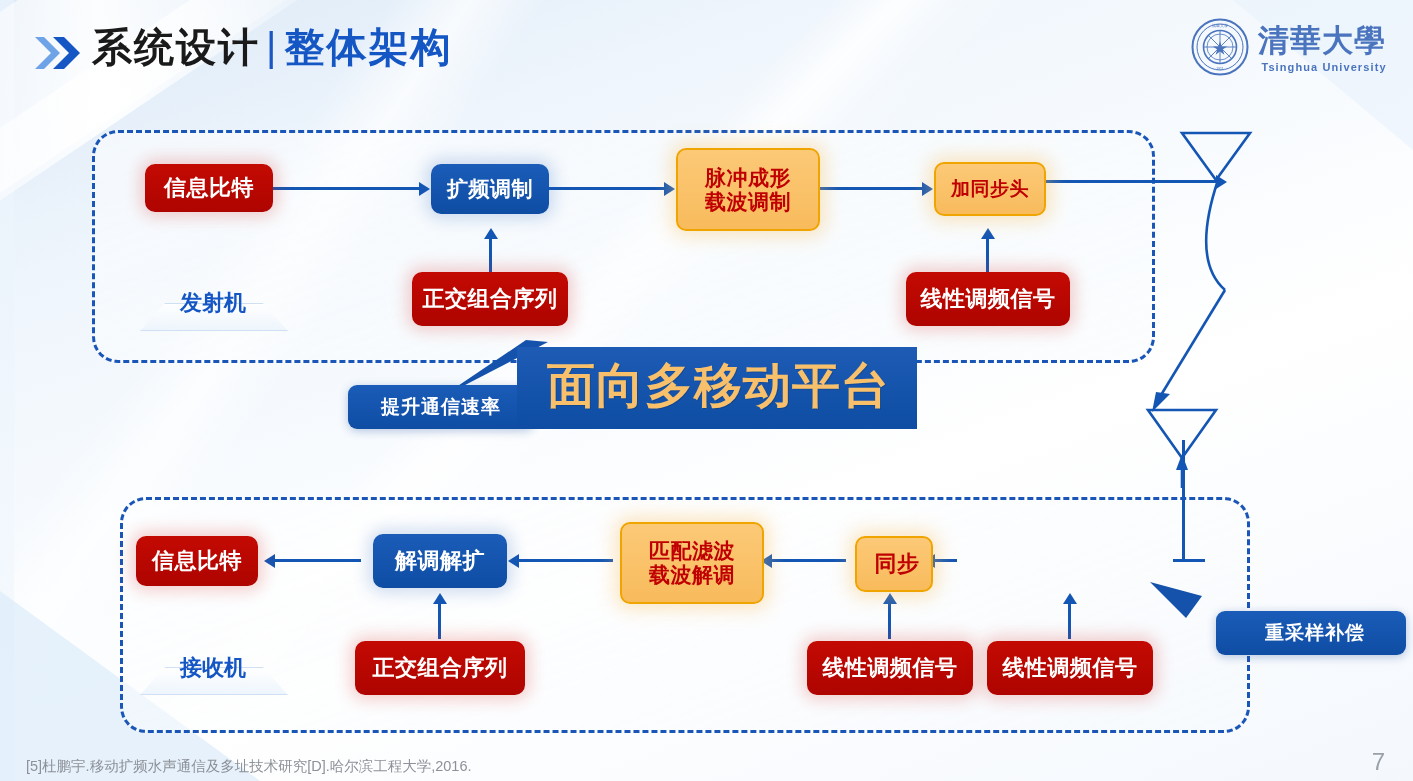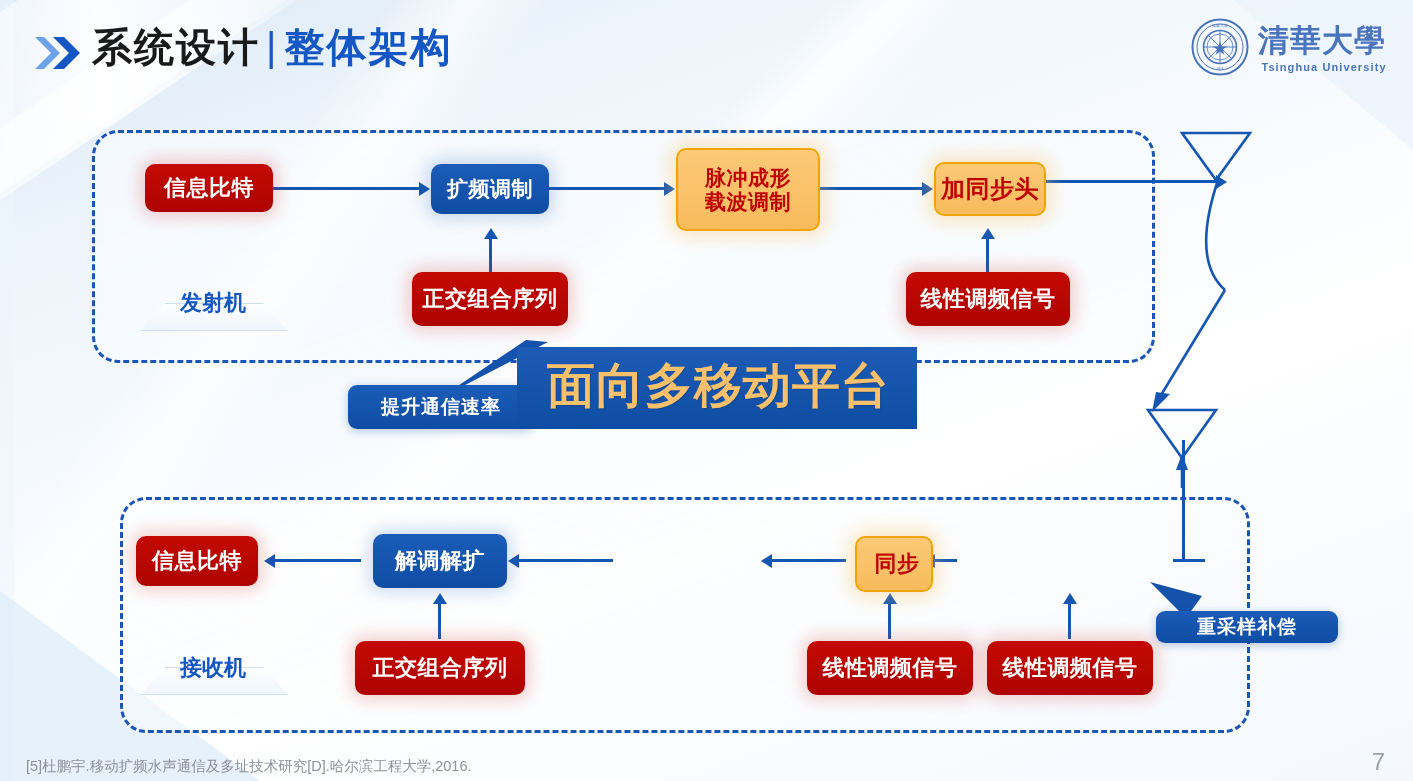--- a/index.html
+++ b/index.html
@@ -117,21 +117,21 @@
   }
 
   
   .callout{
     position:absolute;z-index:9;display:flex;align-items:center;justify-content:center;
     background:linear-gradient(180deg,#1a5cb8,#0f4da4);color:#fff;
     font-size:19px;font-weight:700;border-radius:9px;letter-spacing:1px;
     box-shadow:0 2px 10px rgba(20,70,150,.3);
   }
   #co1{left:348px;top:385px;width:186px;height:44px;}
-  #co2{left:1156px;top:611px;width:182px;height:32px;}
+  #co2{left:1216px;top:611px;width:182px;height:44px;padding-left:8px;}
   .co-tail{position:absolute;z-index:8;}
 
   
   #banner{
     position:absolute;left:517px;top:347px;width:400px;height:82px;z-index:10;
     background:linear-gradient(180deg,#1d5bb5,#0e4da3);
     overflow:hidden;
   }
   #banner .btxt{
     position:absolute;left:30px;top:7px;white-space:nowrap;
@@ -200,21 +200,21 @@
   <div class="node red" style="left:145px;top:164px;width:128px;height:48px;font-size:22px;">
     <span>信息比特</span>
   </div>
   <div class="node blue" style="left:431px;top:164px;width:118px;height:50px;font-size:21px;">
     <span>扩频调制</span>
   </div>
   <div class="node orange" style="left:676px;top:148px;width:140px;height:79px;font-size:21px;flex-direction:column;">
     <span>脉冲成形</span>
     <span>载波调制</span>
   </div>
-  <div class="node orange" style="left:934px;top:162px;width:108px;height:50px;font-size:24px;">
+  <div class="node orange" style="left:934px;top:162px;width:108px;height:50px;font-size:19px;">
     <span>加同步头</span>
   </div>
   <div class="node red" style="left:412px;top:272px;width:156px;height:54px;font-size:22px;">
     <span>正交组合序列</span>
   </div>
   <div class="node red" style="left:906px;top:272px;width:164px;height:54px;font-size:22px;">
     <span>线性调频信号</span>
   </div>
 
   <div class="ln lh" style="left:273px;top:187px;width:146px;"></div>
@@ -254,20 +254,24 @@
   <div id="rx-box" class="dashbox"></div>
   <div id="rx-plat" class="platform"></div>
   <div class="section-label" style="left:140px;top:653px;width:146px;">接收机</div>
 
   <div class="node red" style="left:136px;top:536px;width:122px;height:50px;font-size:22px;">
     <span>信息比特</span>
   </div>
   <div class="node blue" style="left:373px;top:534px;width:134px;height:54px;font-size:22px;">
     <span>解调解扩</span>
   </div>
+  <div class="node orange" style="left:620px;top:522px;width:140px;height:78px;font-size:21px;flex-direction:column;">
+    <span>匹配滤波</span>
+    <span>载波解调</span>
+  </div>
   <div class="node orange" style="left:855px;top:536px;width:68px;height:52px;font-size:22px;padding-left:6px;">
     <span>同步</span>
   </div>
   <div class="node red" style="left:355px;top:641px;width:170px;height:54px;font-size:22px;">
     <span>正交组合序列</span>
   </div>
   <div class="node red" style="left:807px;top:641px;width:166px;height:54px;font-size:22px;">
     <span>线性调频信号</span>
   </div>
   <div class="node red" style="left:987px;top:641px;width:166px;height:54px;font-size:22px;">

